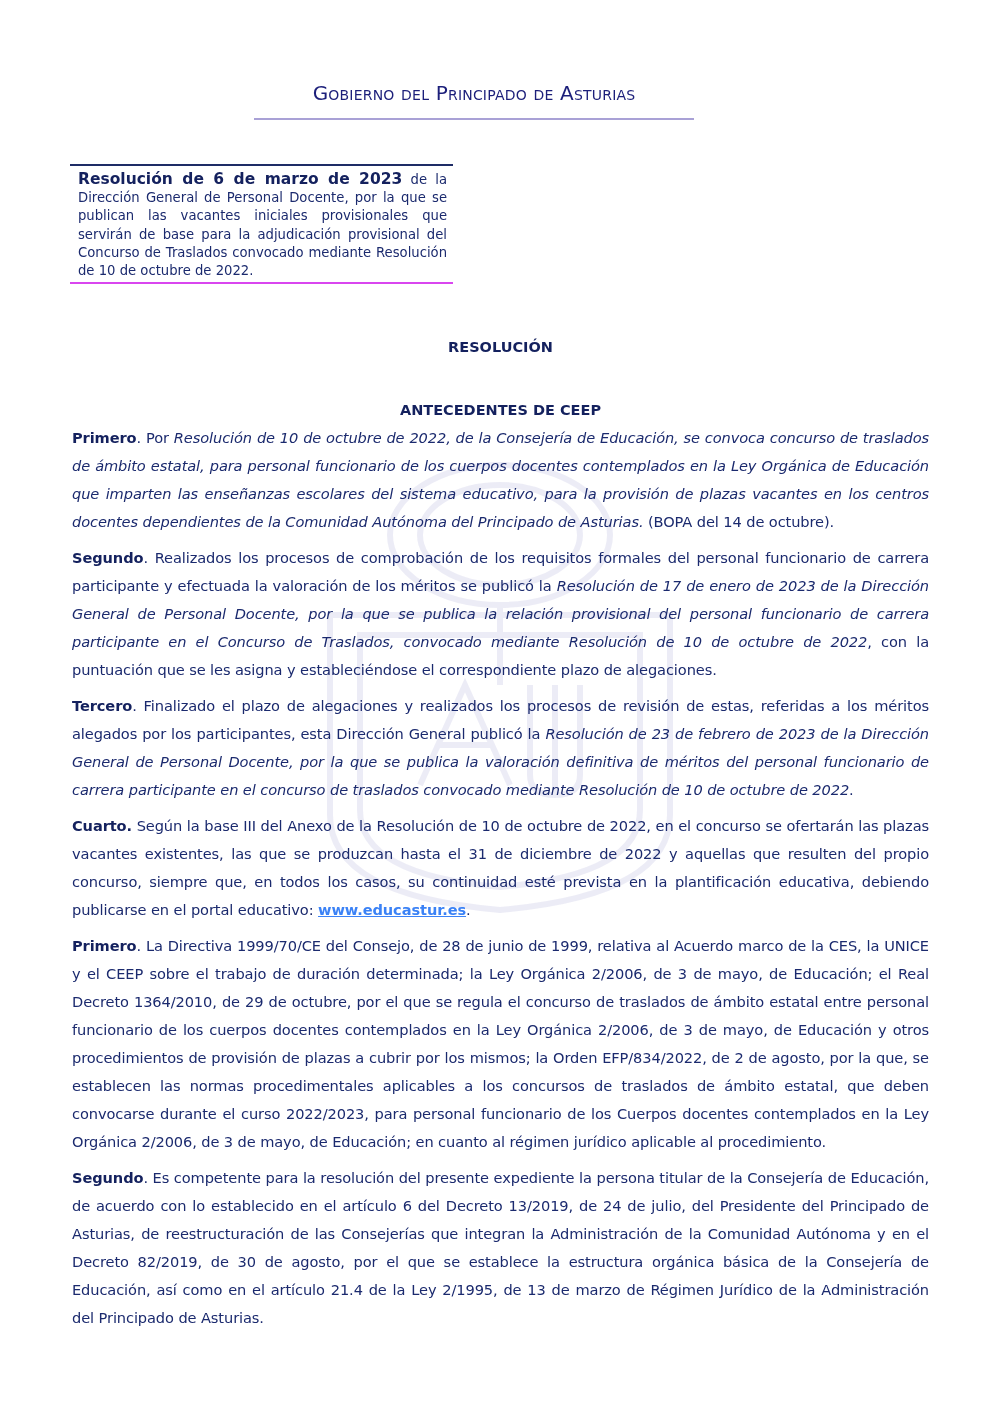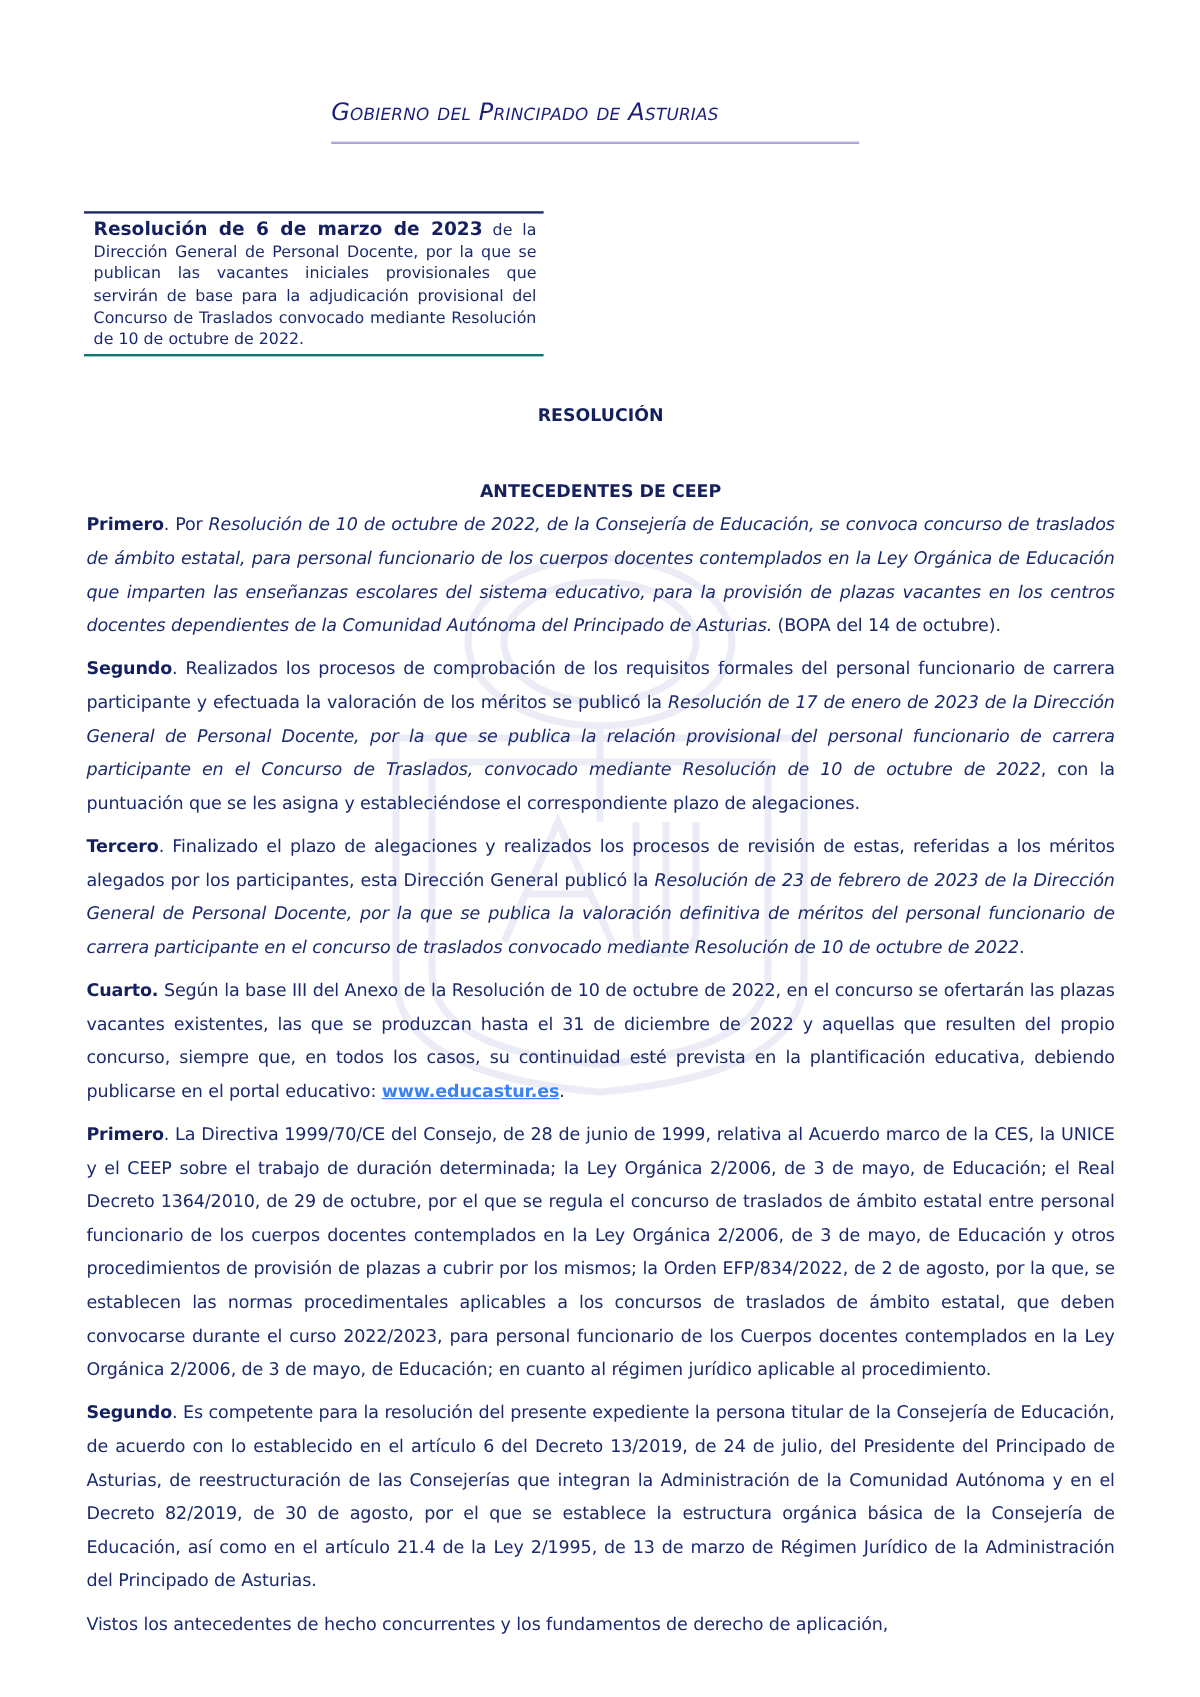--- a/index.html
+++ b/index.html
@@ -1,26 +1,26 @@
 <!DOCTYPE html>
 <html><head>
 <meta charset="utf-8">
 <style>
   html, body { margin: 0; padding: 0; background: #ffffff; }
   body { width: 1000px; height: 1414px; position: relative; overflow: hidden;
          font-family: "DejaVu Sans", sans-serif; color: #1b2a6e; }
   .watermark { position: absolute; left: 290px; top: 455px; width: 420px; height: 460px; opacity: 0.09; pointer-events: none; }
-  .header { position: absolute; left: 276px; top: 80px; width: 440px; text-align: left; font-style: italic; }
+  .header { position: absolute; left: 254px; top: 80px; width: 440px; text-align: center; }
   .gov-title { font-family: "DejaVu Sans", sans-serif; font-variant: small-caps; color: #1c1f7a;
                font-size: 20px; letter-spacing: 0.2px; line-height: 26px; }
   .rule { height: 1px; background: #a9a1d6; margin: 0; }
   .rule.r1 { margin-top: 12px; }
   .dept { font-variant: small-caps; color: #1c1f7a; font-size: 13px; letter-spacing: 0.6px; line-height: 16px; margin: 6px 0 6px 0; }
-  .summary { position: absolute; left: 70px; top: 176px; width: 383px;
-             border-top: 2px solid #1e2c66; border-bottom: 2px solid #0f766e;
+  .summary { position: absolute; left: 70px; top: 164px; width: 383px;
+             border-top: 2px solid #1e2c66; border-bottom: 2px solid #d946ef;
              padding: 4px 6px 2px 8px; box-sizing: border-box;
              font-size: 13.2px; line-height: 18.2px; text-align: justify; color: #1b2a6e; }
   .summary b { font-size: 15.5px; color: #14215e; }
   .content { position: absolute; left: 72px; top: 330px; width: 857px; }
   h2 { text-align: center; font-size: 14.5px; font-weight: bold; color: #14215e; margin: 12px; line-height: 20px; }
   .h-res { margin-top: 7px; }
   .h-ant { margin-top: 43px; margin-bottom: 4px; }
   .h-fun { margin-top: 41px; margin-bottom: 4px; }
   p { margin: 0 0 8px 0; font-size: 14.6px; line-height: 28px; text-align: justify; color: #1b2a6e; letter-spacing: -0.1px; }
   p .lead { font-weight: bold; color: #14215e; }
@@ -62,14 +62,13 @@
 
   <p><span class="lead">Tercero</span><span>. Finalizado el plazo de alegaciones y realizados los procesos de revisión de estas, referidas a los méritos alegados por los participantes, esta Dirección General publicó la </span><i>Resolución de 23 de febrero de 2023 de la Dirección General de Personal Docente, por la que se publica la valoración definitiva de méritos del personal funcionario de carrera participante en el concurso de traslados convocado mediante Resolución de 10 de octubre de 2022</i><span>.</span></p>
 
   <p><span class="lead">Cuarto.</span><span> Según la base III del Anexo de la Resolución de 10 de octubre de 2022, en el concurso se ofertarán las plazas vacantes existentes, las que se produzcan hasta el 31 de diciembre de 2022 y aquellas que resulten del propio concurso, siempre que, en todos los casos, su continuidad esté prevista en la plantificación educativa, debiendo publicarse en el portal educativo: </span><a class="link">www.educastur.es</a><span>.</span></p>
 
 
   <p><span class="lead">Primero</span><span>. La Directiva 1999/70/CE del Consejo, de 28 de junio de 1999, relativa al Acuerdo marco de la CES, la UNICE y el CEEP sobre el trabajo de duración determinada; la Ley Orgánica 2/2006, de 3 de mayo, de Educación; el Real Decreto 1364/2010, de 29 de octubre, por el que se regula el concurso de traslados de ámbito estatal entre personal funcionario de los cuerpos docentes contemplados en la Ley Orgánica 2/2006, de 3 de mayo, de Educación y otros procedimientos de provisión de plazas a cubrir por los mismos; la Orden EFP/834/2022, de 2 de agosto, por la que, se establecen las normas procedimentales aplicables a los concursos de traslados de ámbito estatal, que deben convocarse durante el curso 2022/2023, para personal funcionario de los Cuerpos docentes contemplados en la Ley Orgánica 2/2006, de 3 de mayo, de Educación; en cuanto al régimen jurídico aplicable al procedimiento.</span></p>
 
   <p><span class="lead">Segundo</span><span>. Es competente para la resolución del presente expediente la persona titular de la Consejería de Educación, de acuerdo con lo establecido en el artículo 6 del Decreto 13/2019, de 24 de julio, del Presidente del Principado de Asturias, de reestructuración de las Consejerías que integran la Administración de la Comunidad Autónoma y en el Decreto 82/2019, de 30 de agosto, por el que se establece la estructura orgánica básica de la Consejería de Educación, así como en el artículo 21.4 de la Ley 2/1995, de 13 de marzo de Régimen Jurídico de la Administración del Principado de Asturias.</span></p>
 
-  <p>Vistos los antecedentes de hecho concurrentes y los fundamentos de derecho de aplicación,</p>
 </div>
 
 </body></html>

